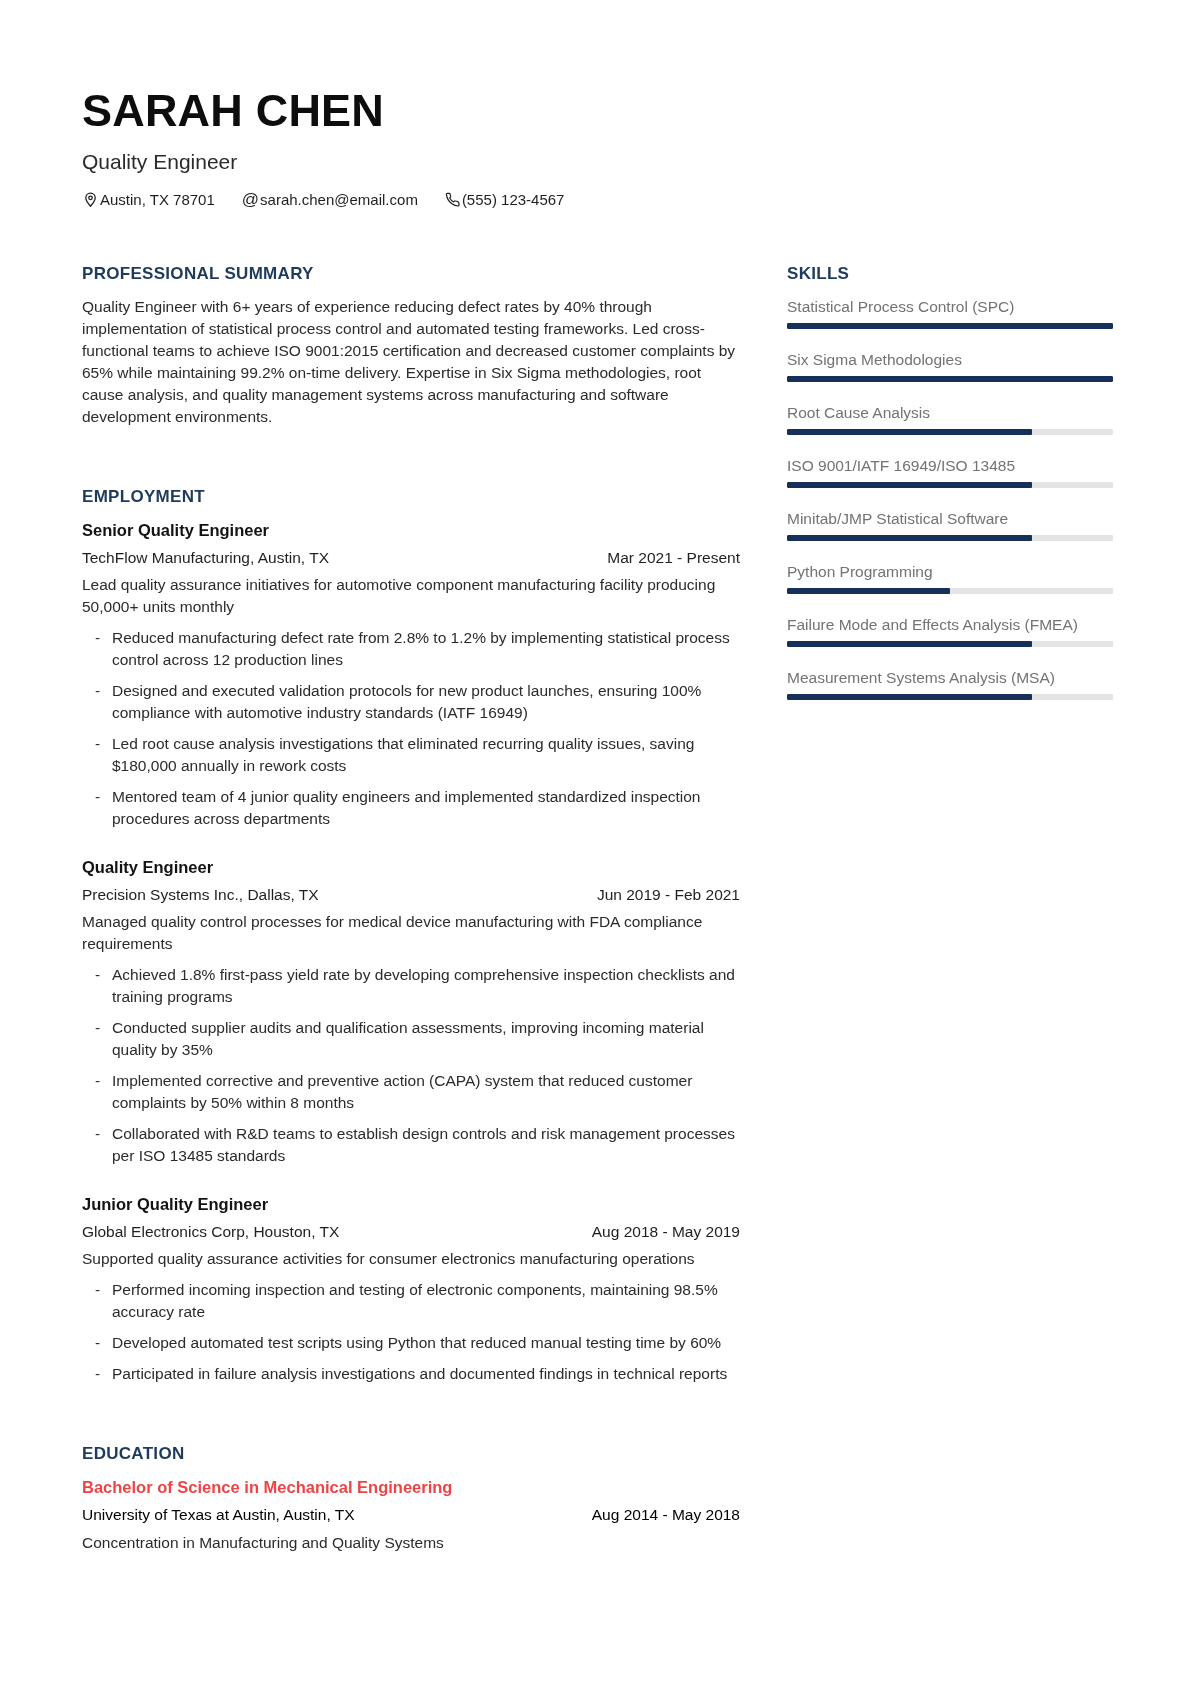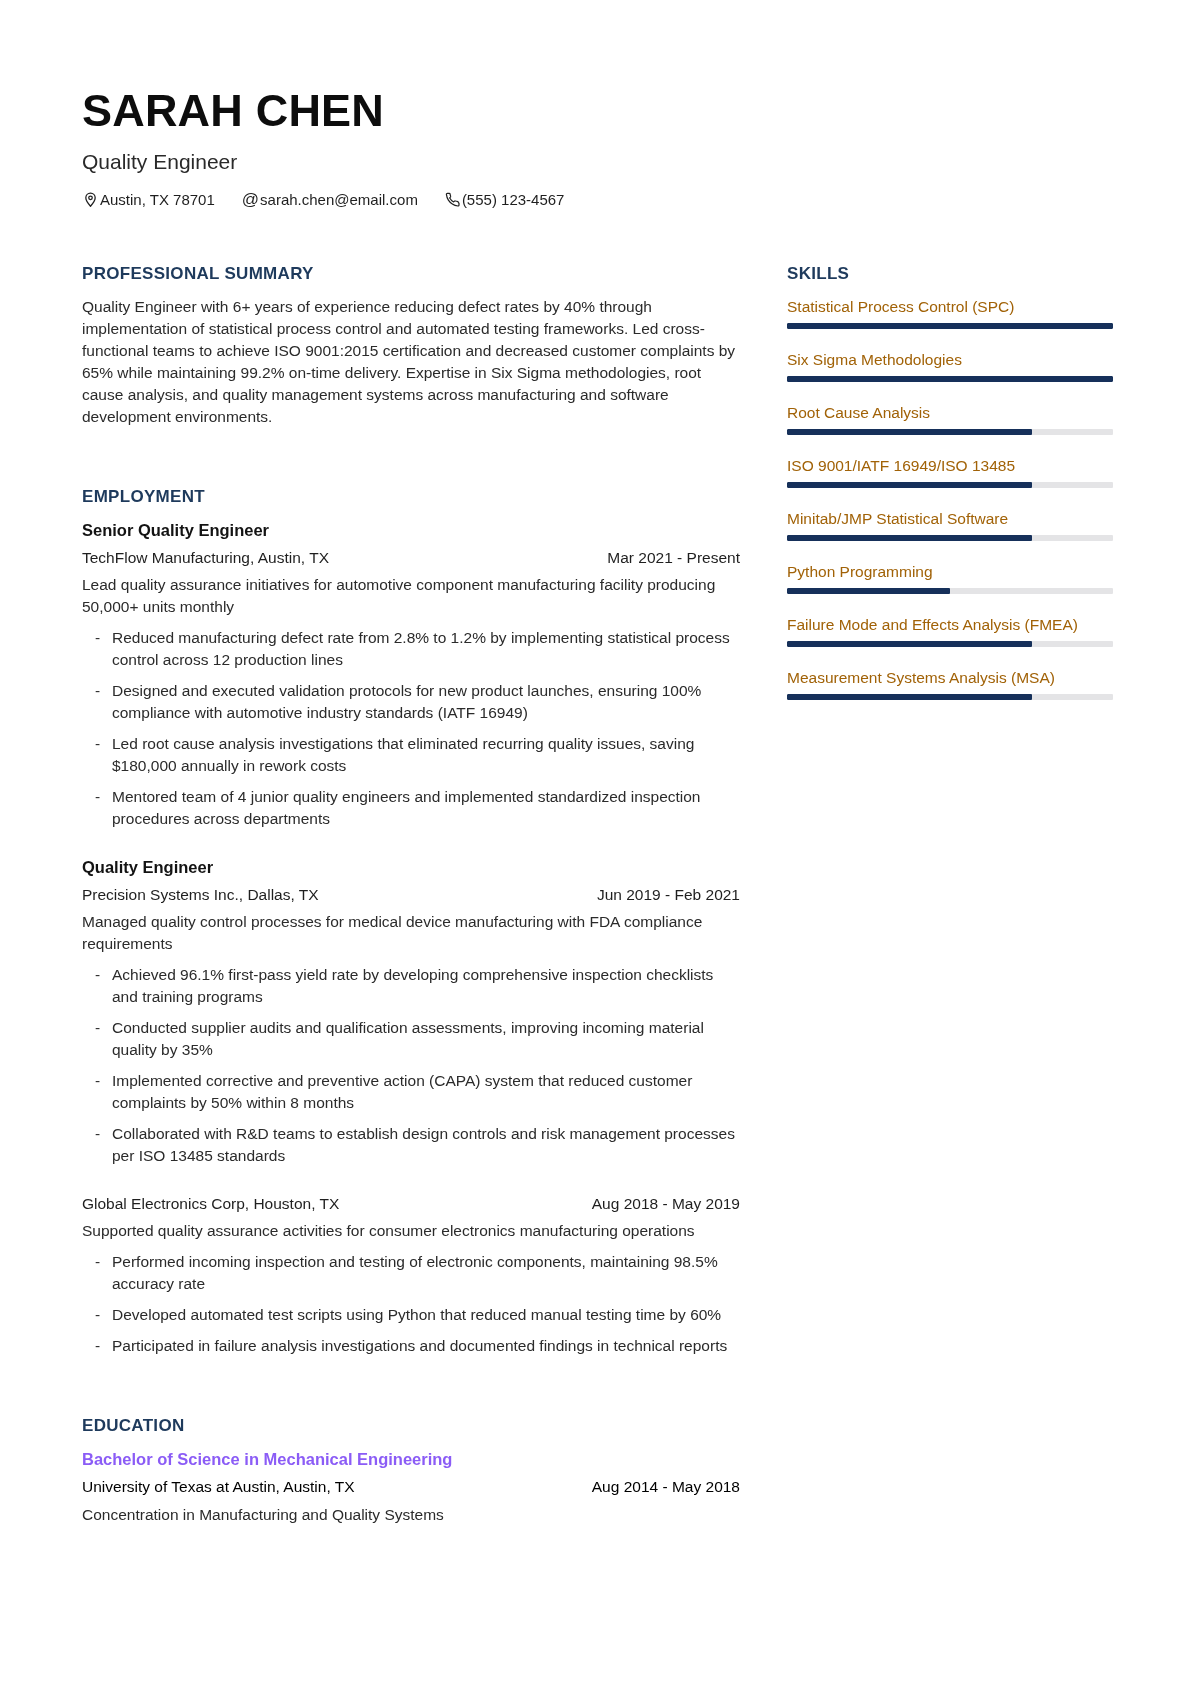--- a/index.html
+++ b/index.html
@@ -95,40 +95,40 @@
     font-size: 15.5px;
     line-height: 22px;
     color: #2b2b2b;
   }
   .bullet .dash { width: 17px; flex: 0 0 17px; color: #333333; }
 
   
   .edu-degree {
     font-size: 16.5px;
     font-weight: 700;
-    color: #8b5cf6;
+    color: #ef4444;
     line-height: 22px;
   }
   .edu-row {
     margin-top: 6px;
     display: flex;
     justify-content: space-between;
     align-items: center;
     font-size: 15.5px;
     line-height: 22px;
     color: #000000;
   }
   .edu-note { margin-top: 6px; }
 
   
   .skill-item { margin-bottom: 20px; }
   .skill-label {
     font-size: 15.5px;
     line-height: 22px;
-    color: #a16207;
+    color: #737373;
     margin-top: 8px;
   }
   .skill-bar-track {
     margin-top: 5px;
     height: 6px;
     width: 100%;
     background: #e4e4e6;
     border-radius: 1px;
     overflow: hidden;
   }
@@ -216,38 +216,39 @@
         <div class="job">
           <div class="job-role">Quality Engineer</div>
           <div class="job-meta-row">
             <span>Precision Systems Inc., Dallas, TX</span>
             <span>Jun 2019 - Feb 2021</span>
           </div>
           <p class="body-text job-desc">Managed quality control processes for medical device manufacturing with FDA compliance requirements</p>
           <ul class="bullets">
             <li class="bullet">
                 <span class="dash">-</span>
-                <span>Achieved 96.1% first-pass yield rate by developing comprehensive inspection checklists and training programs</span>
+                <span>Achieved 1.8% first-pass yield rate by developing comprehensive inspection checklists and training programs</span>
               </li>
             <li class="bullet">
                 <span class="dash">-</span>
                 <span>Conducted supplier audits and qualification assessments, improving incoming material quality by 35%</span>
               </li>
             <li class="bullet">
                 <span class="dash">-</span>
                 <span>Implemented corrective and preventive action (CAPA) system that reduced customer complaints by 50% within 8 months</span>
               </li>
             <li class="bullet">
                 <span class="dash">-</span>
                 <span>Collaborated with R&amp;D teams to establish design controls and risk management processes per ISO 13485 standards</span>
               </li>
           </ul>
         </div>
 
         <div class="job">
+          <div class="job-role">Junior Quality Engineer</div>
           <div class="job-meta-row">
             <span>Global Electronics Corp, Houston, TX</span>
             <span>Aug 2018 - May 2019</span>
           </div>
           <p class="body-text job-desc">Supported quality assurance activities for consumer electronics manufacturing operations</p>
           <ul class="bullets">
             <li class="bullet">
                 <span class="dash">-</span>
                 <span>Performed incoming inspection and testing of electronic components, maintaining 98.5% accuracy rate</span>
               </li>

